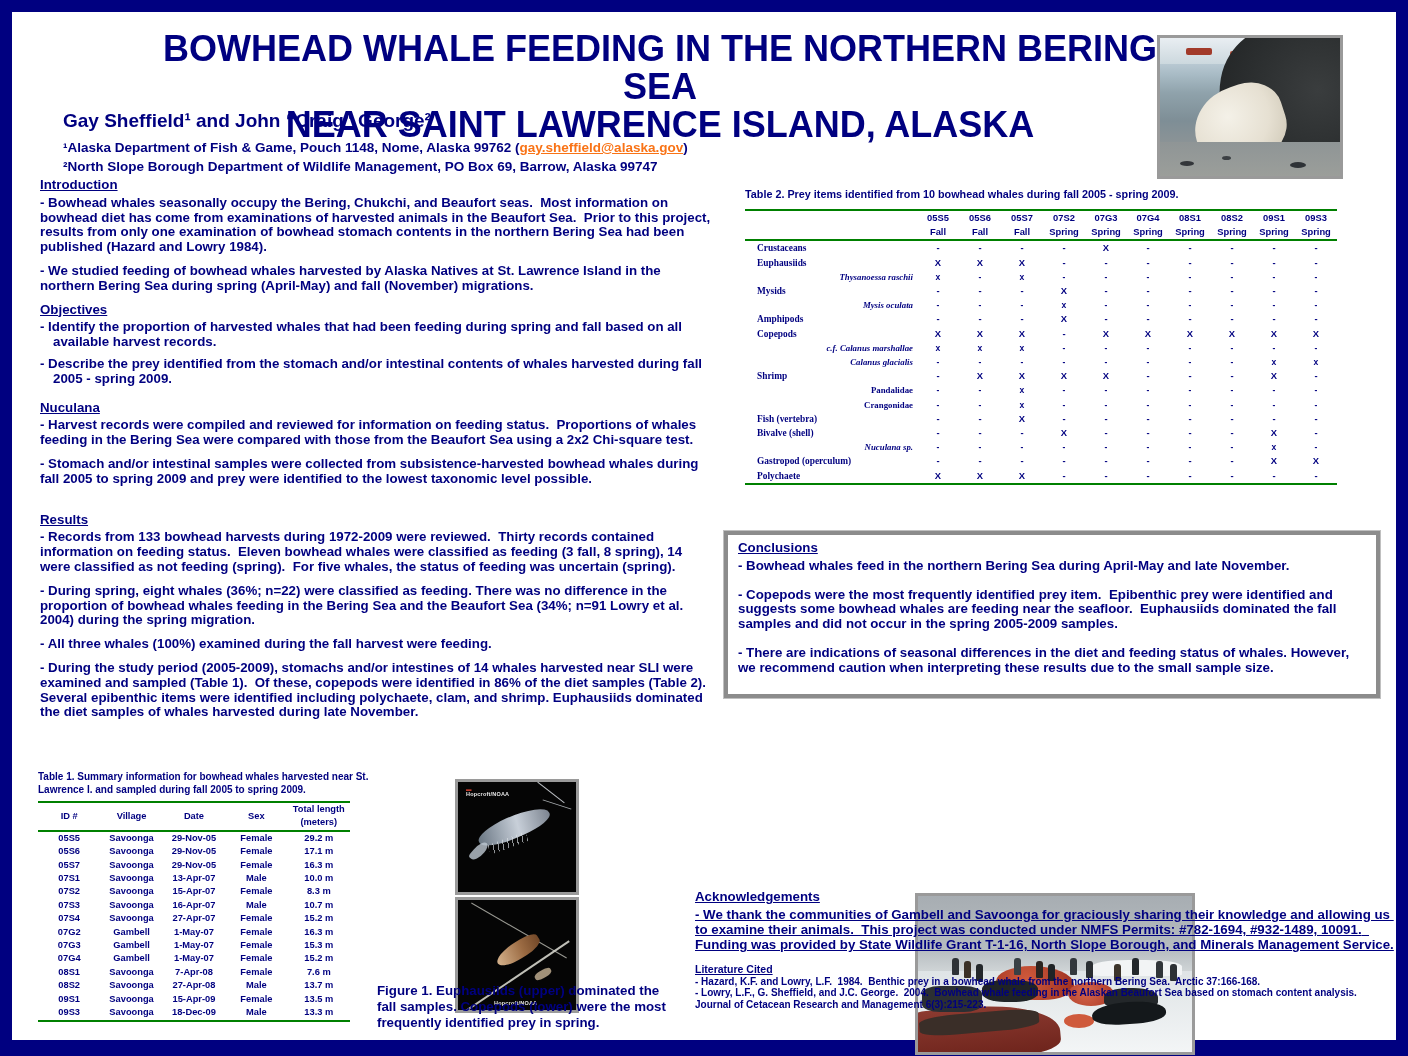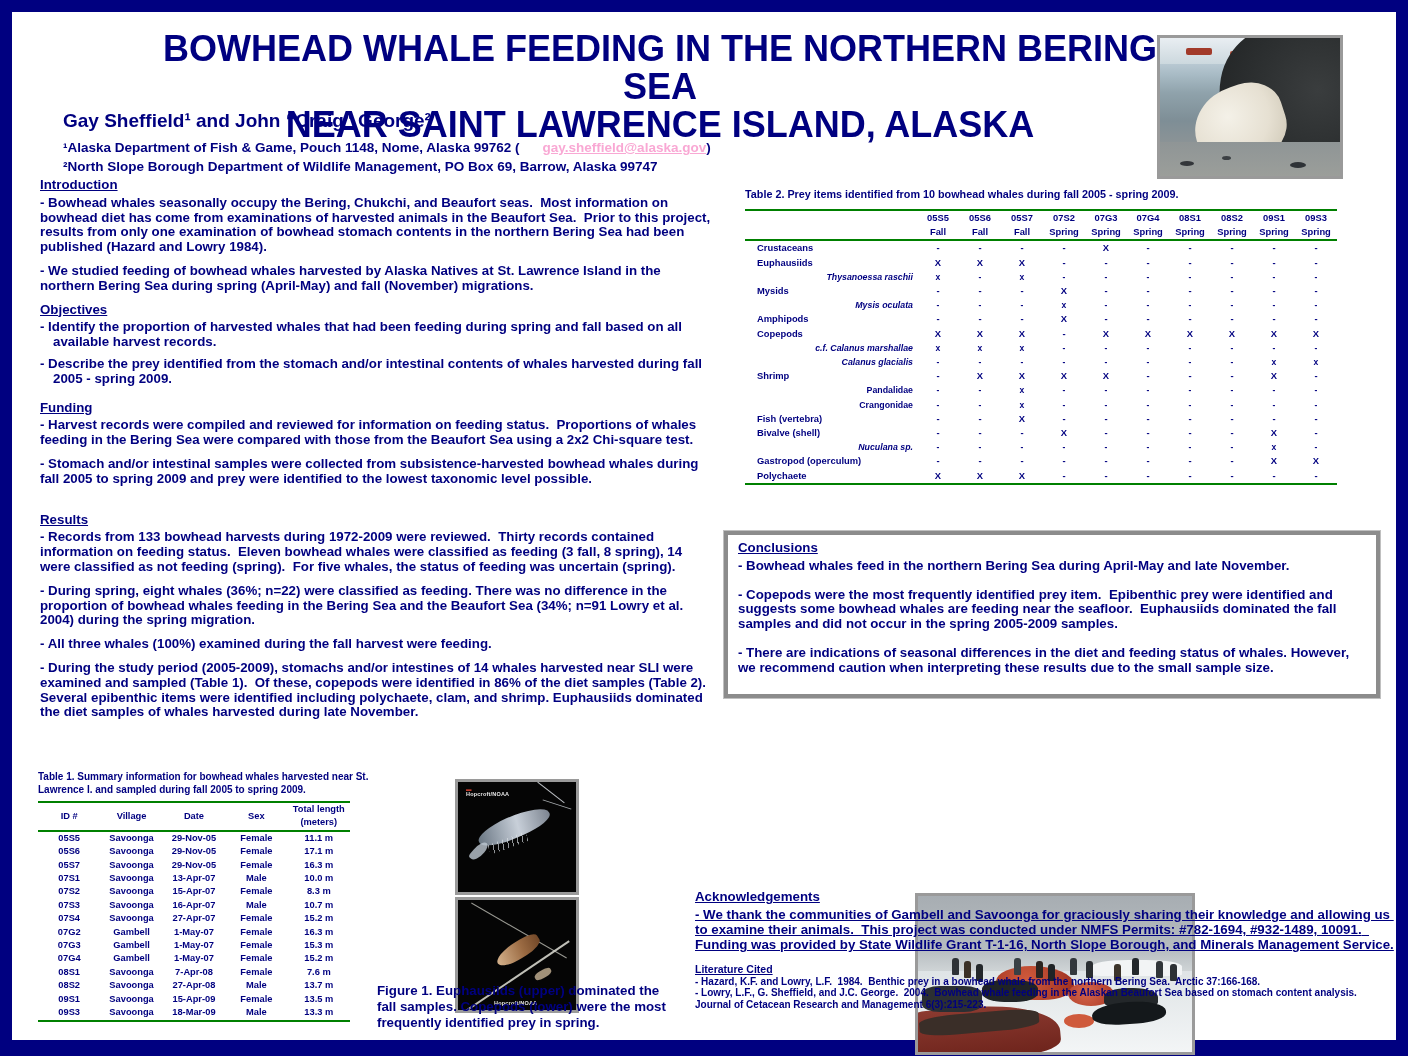--- a/index.html
+++ b/index.html
@@ -6,21 +6,21 @@
   #poster {
     position:relative; width:1408px; height:1056px;
     background:#000080; overflow:hidden;
     font-family:"Liberation Sans", sans-serif;
   }
   #inner { position:absolute; left:12px; top:12px; right:12px; bottom:16px; background:#ffffff; }
   .abs { position:absolute; }
   .title { font-size:36px; font-weight:bold; color:#000080; text-align:center; line-height:38px; }
   .authors { font-size:19px; font-weight:bold; color:#000080; }
   .affil { font-size:13.5px; font-weight:bold; color:#000080; line-height:18.5px; }
-  .email { color:#f9a8d4; text-decoration:underline; cursor:pointer;padding-left:23px; }
+  .email { color:#f97316; text-decoration:underline; cursor:pointer; }
   .flow { color:#000080; font-weight:bold; font-size:13.3px; line-height:14.8px; }
   .heading { text-decoration:underline; margin:0 0 3px 0; }
   .bullet { margin:0 0 9px 0; white-space:pre-wrap; }
   .hang .bullet { padding-left:13px; text-indent:-13px; margin-bottom:7px; }
   .sp-top-s { margin-top:4px; }
   .sp-top-m { margin-top:14px; }
   .sp-top-l { margin-top:26px; }
 
   
   .t1cap { color:#000080; font-weight:bold; font-size:10px; line-height:13px; width:338px; margin-bottom:5px; }
@@ -28,21 +28,21 @@
   .t1 th, .t1 td { color:#000080; font-weight:bold; font-size:9.3px; line-height:13.4px; text-align:center; padding:0; }
   .t1 th { border-top:2px solid #008000; border-bottom:2px solid #008000; }
   .t1 tr.last td { border-bottom:2px solid #008000; }
 
   
   .t2title { color:#000080; font-weight:bold; font-size:10.8px; }
   table.t2 { border-collapse:collapse; table-layout:fixed; width:592px; }
   .t2 th, .t2 td { color:#000080; font-weight:bold; font-size:9.4px; line-height:14.2px; padding:0; text-align:center; }
   .t2 thead tr.ids th { border-top:2px solid #008000; }
   .t2 thead tr.seasons th { border-bottom:2px solid #008000; }
-  .t2 td.lbl { text-align:left; padding-left:12px; }
+  .t2 td.lbl { text-align:left; padding-left:12px;font-family:Liberation Serif, serif; }
   .t2 td.lbl.ind { text-align:right; padding-right:4px; font-size:8.8px; }
   .t2 td.lbl.ital { font-style:italic; }
   .t2 td.mark.sm { font-size:8.6px; }
   .t2 tr.last td { border-bottom:2px solid #008000; }
 
   
   .concl { border:4px solid #8c8c8c; outline:1px solid #c0c0c0; padding:6px 10px 4px 10px; background:#ffffff; }
   .concl .bullet { margin:0 0 14px 0; }
 
   
@@ -126,21 +126,21 @@
         <p class="bullet">- Bowhead whales seasonally occupy the Bering, Chukchi, and Beaufort seas.  Most information on bowhead diet has come from examinations of harvested animals in the Beaufort Sea.  Prior to this project, results from only one examination of bowhead stomach contents in the northern Bering Sea had been published (Hazard and Lowry 1984).</p>
         <p class="bullet">- We studied feeding of bowhead whales harvested by Alaska Natives at St. Lawrence Island in the northern Bering Sea during spring (April-May) and fall (November) migrations.</p>
       </div>
 
     <p class="heading sp-top-s">Objectives</p>
     <div class="hang">
         <p class="bullet">- Identify the proportion of harvested whales that had been feeding during spring and fall based on all available harvest records.</p>
         <p class="bullet">- Describe the prey identified from the stomach and/or intestinal contents of whales harvested during fall 2005 - spring 2009.</p>
       </div>
 
-    <p class="heading sp-top-m">Funding</p>
+    <p class="heading sp-top-m">Nuculana</p>
     <div>
         <p class="bullet">- Harvest records were compiled and reviewed for information on feeding status.  Proportions of whales feeding in the Bering Sea were compared with those from the Beaufort Sea using a 2x2 Chi-square test.</p>
         <p class="bullet">- Stomach and/or intestinal samples were collected from subsistence-harvested bowhead whales during fall 2005 to spring 2009 and prey were identified to the lowest taxonomic level possible.</p>
       </div>
 
     <p class="heading sp-top-l">Results</p>
     <div>
         <p class="bullet">- Records from 133 bowhead harvests during 1972-2009 were reviewed.  Thirty records contained information on feeding status.  Eleven bowhead whales were classified as feeding (3 fall, 8 spring), 14 were classified as not feeding (spring).  For five whales, the status of feeding was uncertain (spring).</p>
         <p class="bullet">- During spring, eight whales (36%; n=22) were classified as feeding. There was no difference in the proportion of bowhead whales feeding in the Bering Sea and the Beaufort Sea (34%; n=91 Lowry et al. 2004) during the spring migration.</p>
         <p class="bullet">- All three whales (100%) examined during the fall harvest were feeding.</p>
@@ -159,21 +159,21 @@
             <th>Sex</th>
             <th>Total length (meters)</th>
           </tr>
         </thead>
       <tbody id="t1-body">
           <tr>
             <td>05S5</td>
             <td>Savoonga</td>
             <td>29-Nov-05</td>
             <td>Female</td>
-            <td>11.1 m</td>
+            <td>29.2 m</td>
           </tr>
           <tr>
             <td>05S6</td>
             <td>Savoonga</td>
             <td>29-Nov-05</td>
             <td>Female</td>
             <td>17.1 m</td>
           </tr>
           <tr>
             <td>05S7</td>
@@ -248,21 +248,21 @@
           <tr>
             <td>09S1</td>
             <td>Savoonga</td>
             <td>15-Apr-09</td>
             <td>Female</td>
             <td>13.5 m</td>
           </tr>
           <tr class="last">
             <td>09S3</td>
             <td>Savoonga</td>
-            <td>18-Mar-09</td>
+            <td>18-Dec-09</td>
             <td>Male</td>
             <td>13.3 m</td>
           </tr>
         </tbody>
     </table>
   </div>
 
   <div class="abs" style="left:455px; top:779px;">
     <div class="photo pphoto">
       <span class="wm wm-red" style="left:8px; top:4px;">▬</span>

